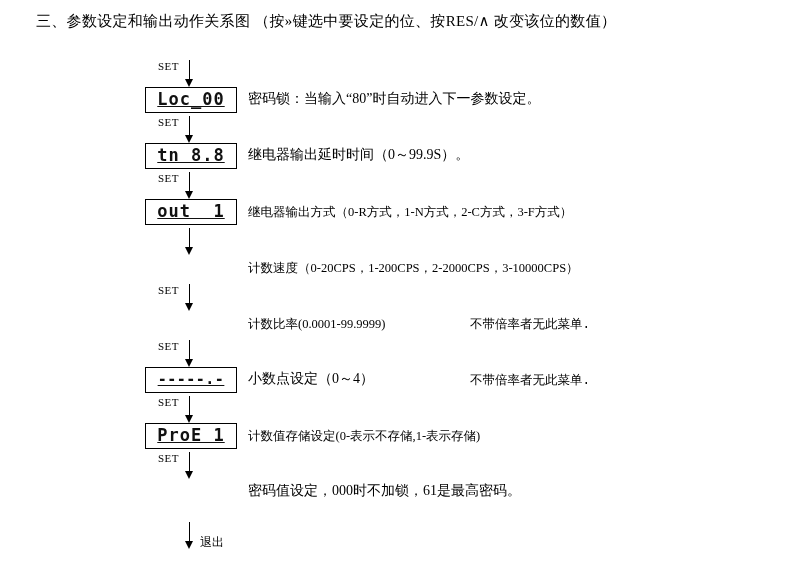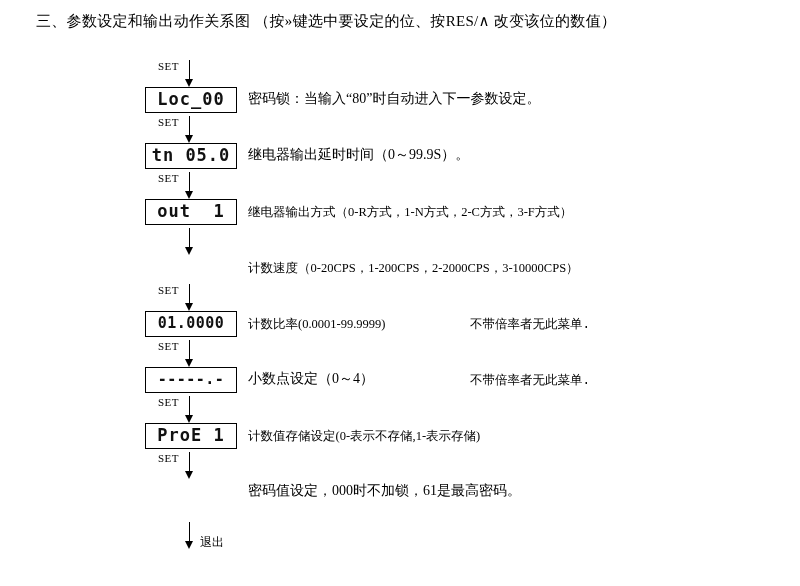--- a/index.html
+++ b/index.html
@@ -75,20 +75,21 @@
     background: #fff;
     box-sizing: border-box;
     font-family: "DejaVu Sans Mono", monospace;
     font-size: 17px;
     font-weight: bold;
     letter-spacing: 1px;
     line-height: 23px;
     text-align: center;
     white-space: pre;
     color: #111;
+    text-decoration: underline;
   }
   .lcd.small {
     font-size: 15px;
     letter-spacing: 0.5px;
   }
   
   .desc {
     position: absolute;
     left: 248px;
     top: 30px;
@@ -148,21 +149,21 @@
     <span class="arrow-line"></span>
     <span class="arrow-head"></span>
     <div class="lcd">Loc_00</div>
     <div class="desc">密码锁：当输入“80”时自动进入下一参数设定。</div>
   </div>
 
   <div class="step" style="top:56px;">
     <span class="set-label">SET</span>
     <span class="arrow-line"></span>
     <span class="arrow-head"></span>
-    <div class="lcd">tn 05.0</div>
+    <div class="lcd">tn 8.8</div>
     <div class="desc">继电器输出延时时间（0～99.9S）。</div>
   </div>
 
   <div class="step" style="top:112px;">
     <span class="set-label">SET</span>
     <span class="arrow-line"></span>
     <span class="arrow-head"></span>
     <div class="lcd">out  1</div>
     <div class="desc sm">继电器输出方式（0-R方式，1-N方式，2-C方式，3-F方式）</div>
   </div>
@@ -170,21 +171,20 @@
   <div class="step" style="top:168px;">
     <span class="arrow-line"></span>
     <span class="arrow-head"></span>
     <div class="desc sm">计数速度（0-20CPS，1-200CPS，2-2000CPS，3-10000CPS）</div>
   </div>
 
   <div class="step" style="top:224px;">
     <span class="set-label">SET</span>
     <span class="arrow-line"></span>
     <span class="arrow-head"></span>
-    <div class="lcd small">01.0000</div>
     <div class="desc sm">计数比率(0.0001-99.9999)</div>
     <div class="note">不带倍率者无此菜单.</div>
   </div>
 
   <div class="step" style="top:280px;">
     <span class="set-label">SET</span>
     <span class="arrow-line"></span>
     <span class="arrow-head"></span>
     <div class="lcd small">-----.-</div>
     <div class="desc">小数点设定（0～4）</div>

